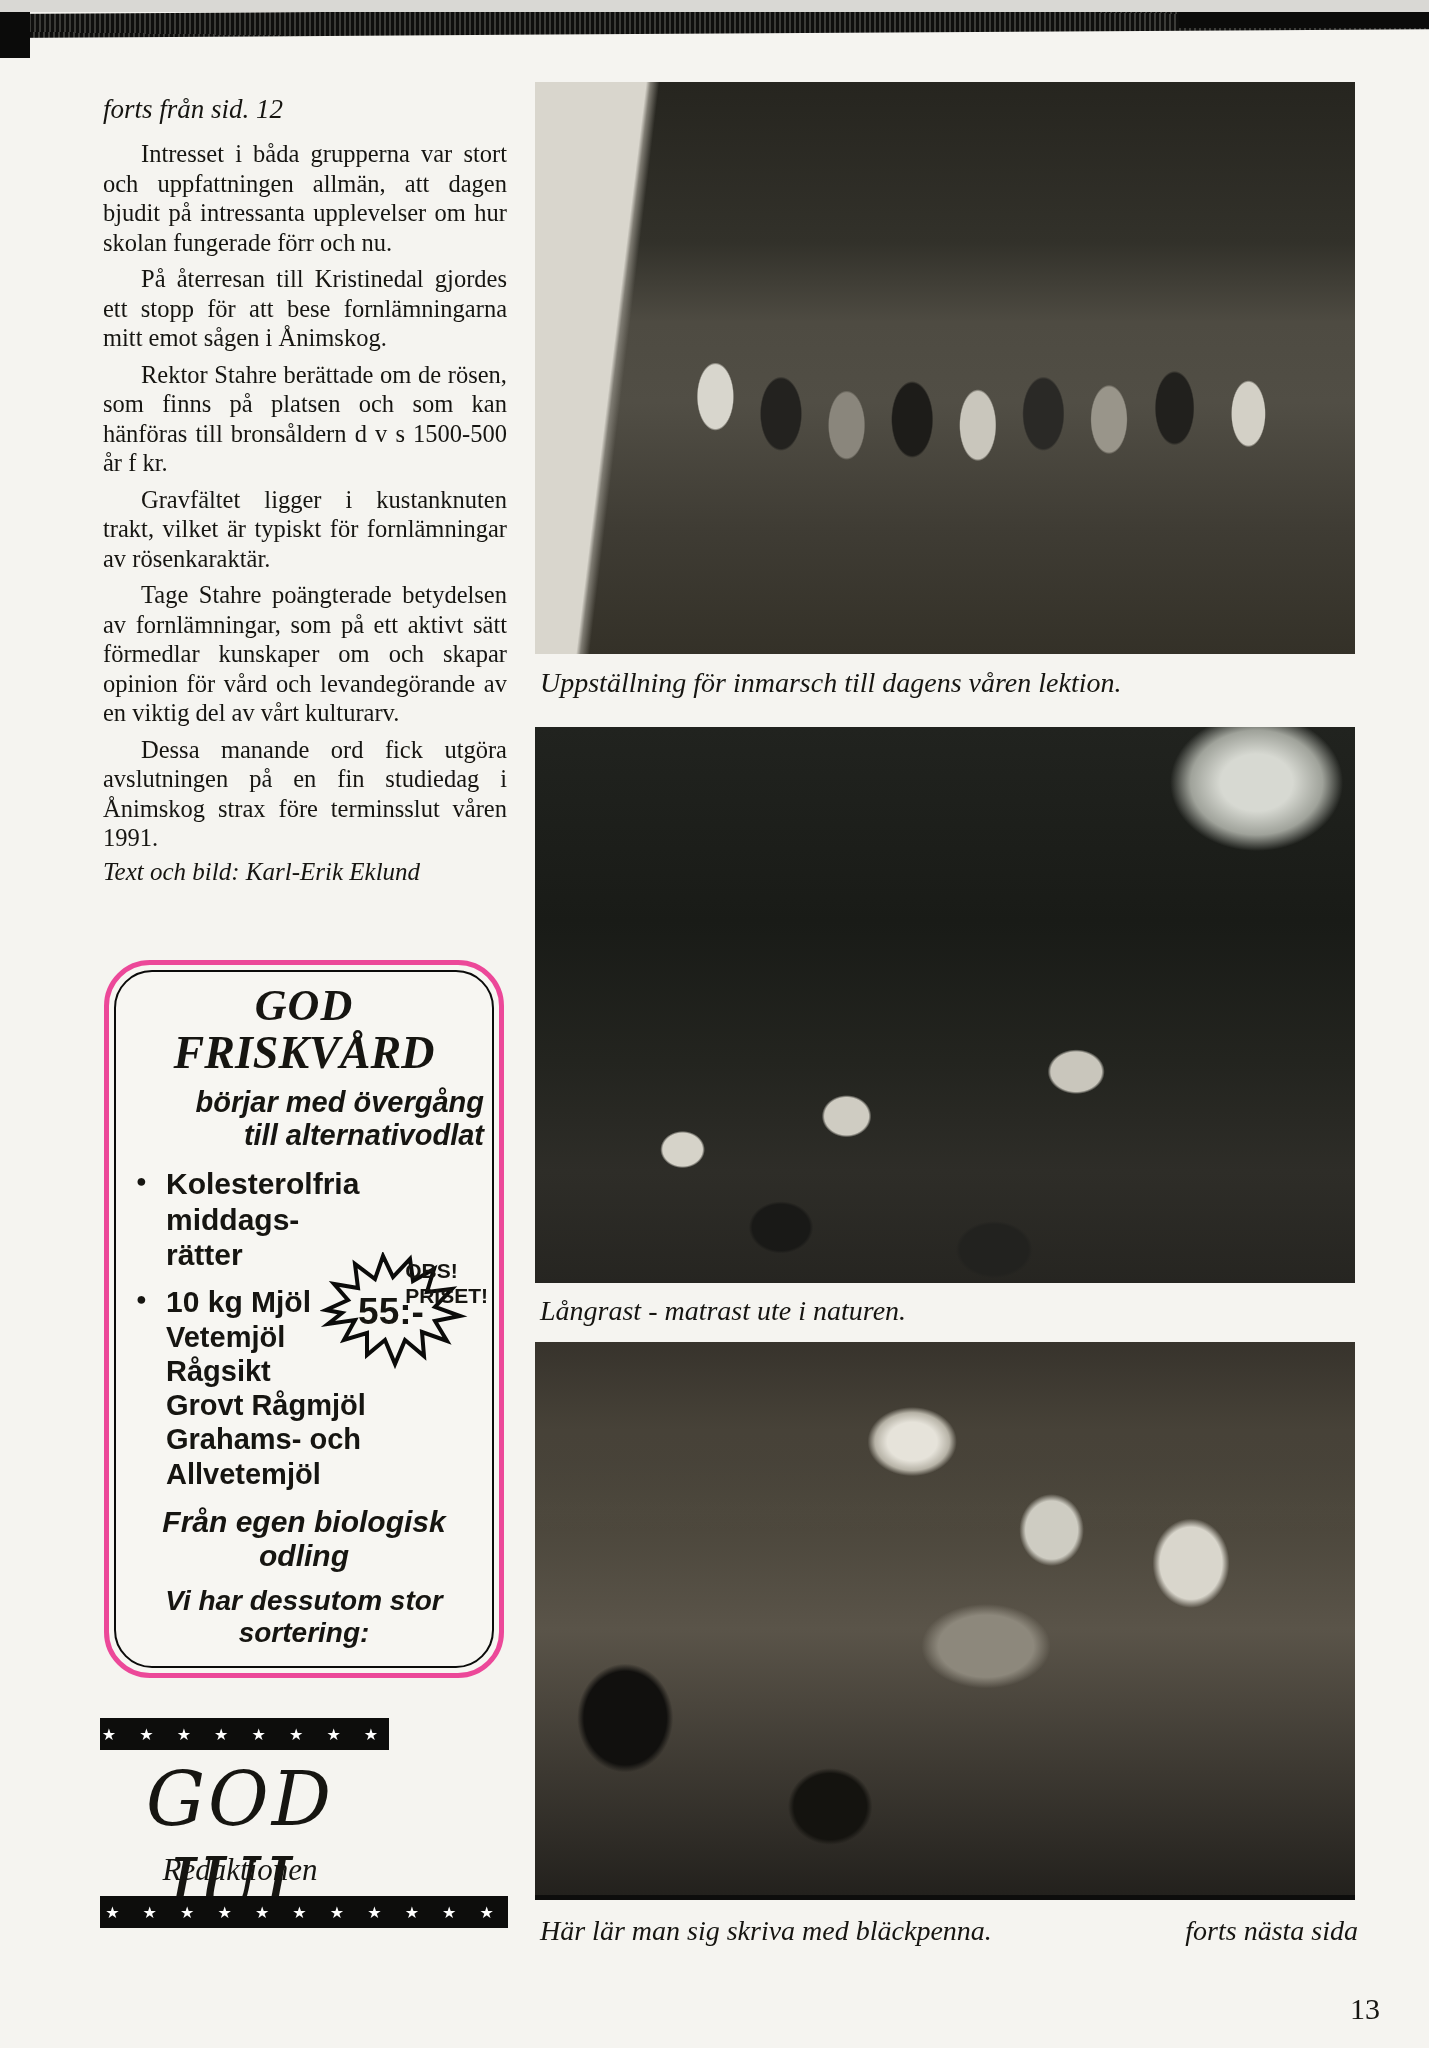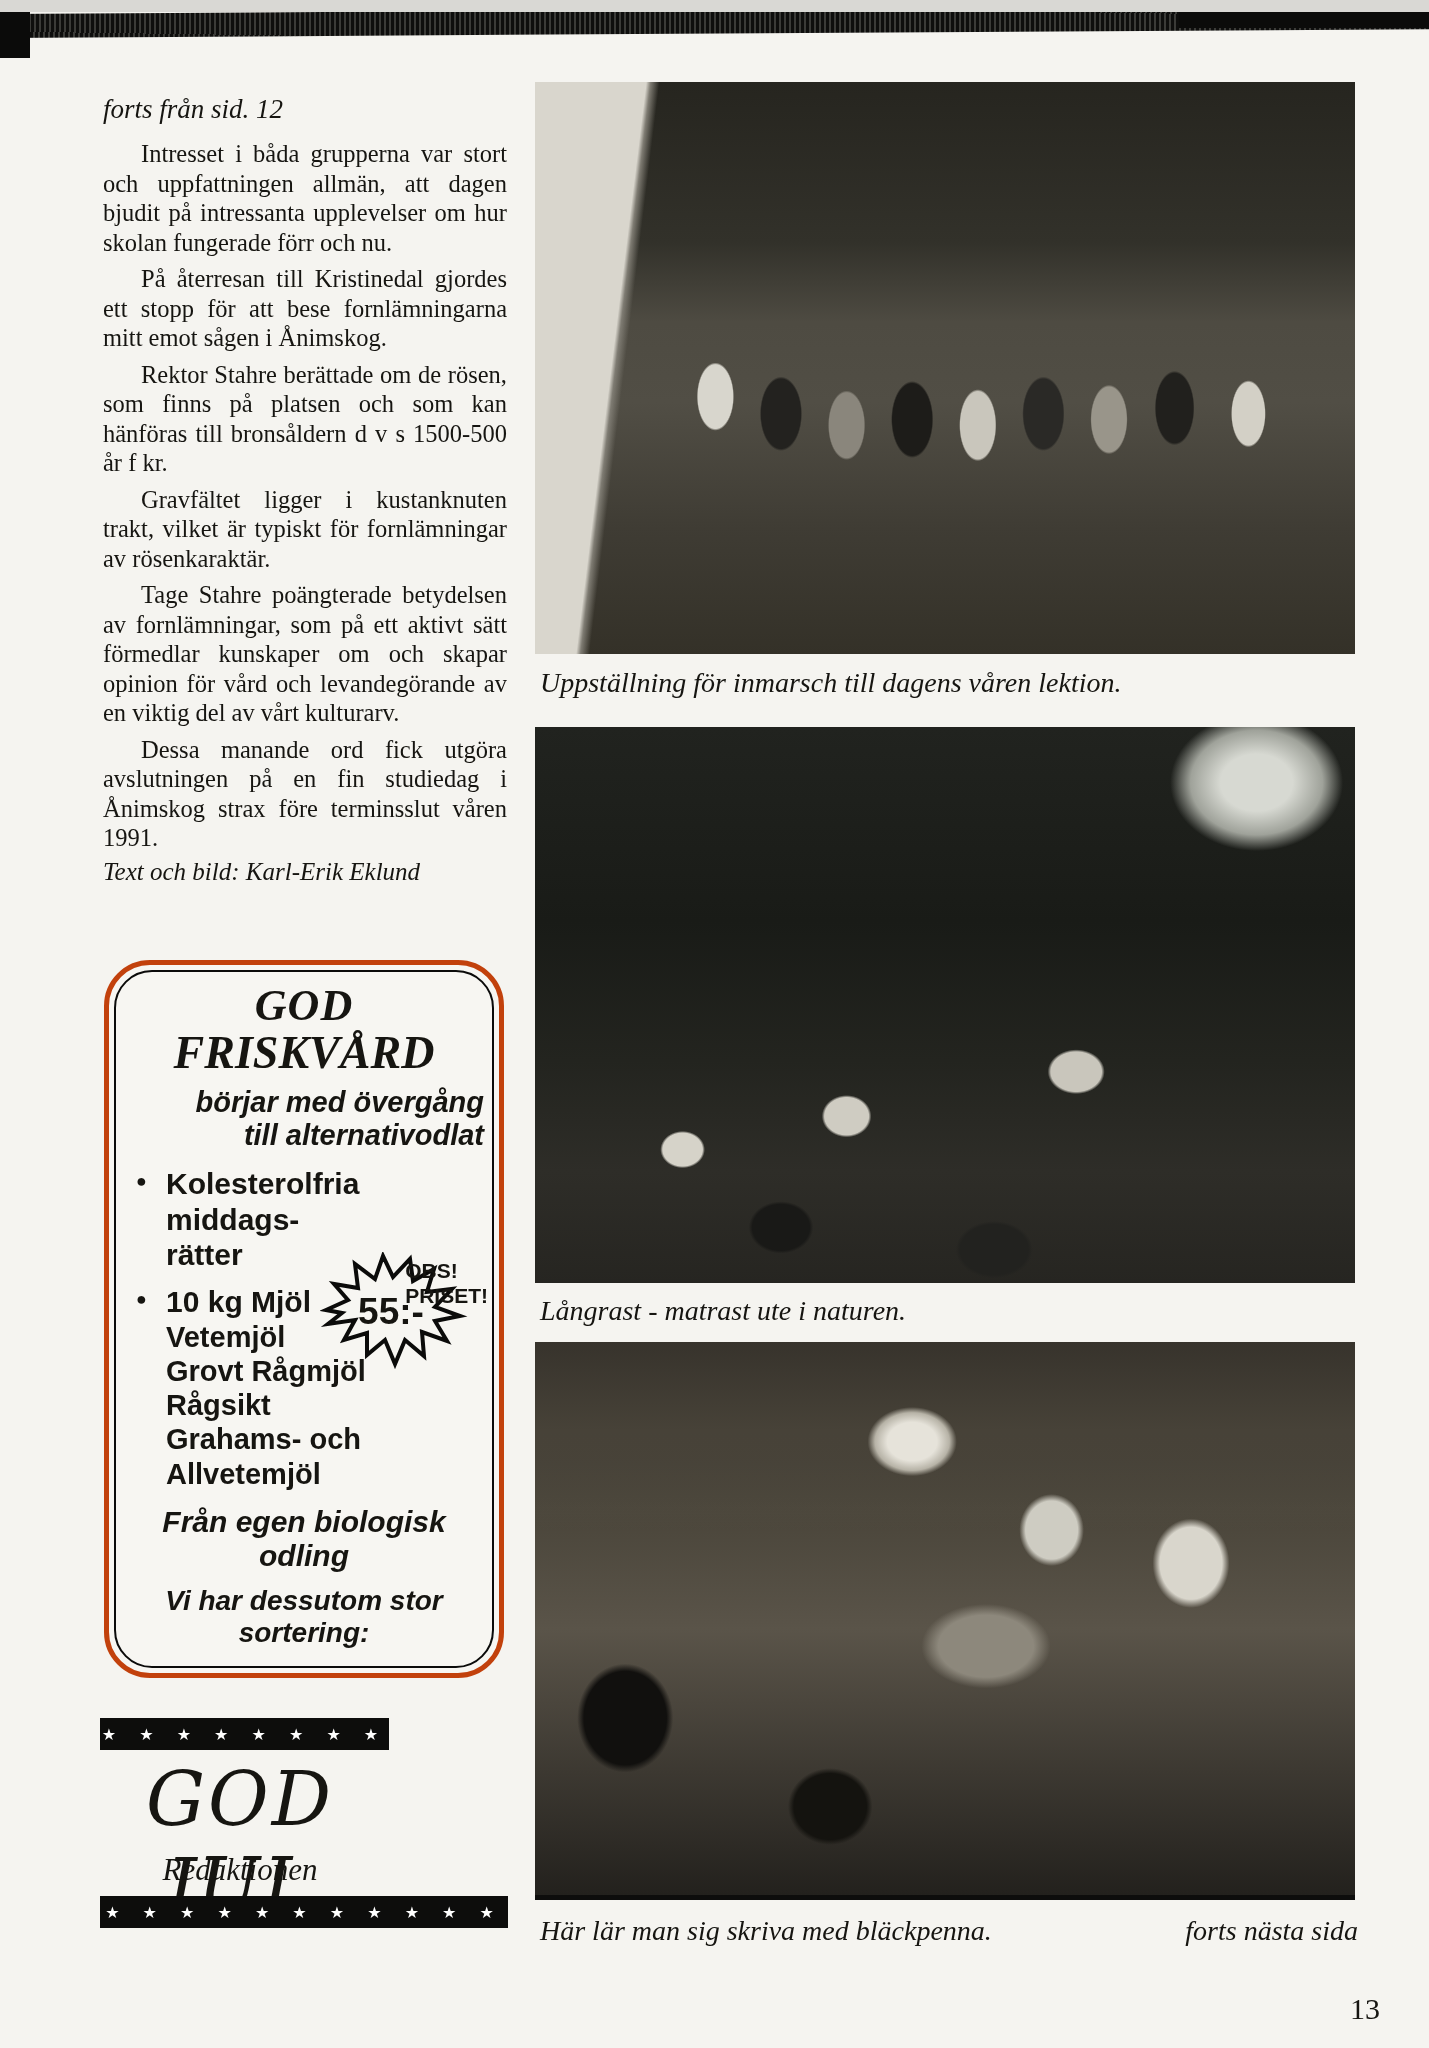--- a/index.html
+++ b/index.html
@@ -71,21 +71,21 @@
   }
 
   .caption { position:absolute; left:540px; width:818px; font-style:italic; font-size:28px; }
   .cap1 { top:655px; }
   .cap2 { top:1283px; }
   .cap3 { top:1903px; display:flex; justify-content:space-between; }
 
   
   .ad {
     position:absolute; left:104px; top:948px; width:400px; height:718px;
-    border:5px solid #c2410c; border-radius:46px; background:#f7f6f2; box-sizing:border-box;
+    border:5px solid #ec4899; border-radius:46px; background:#f7f6f2; box-sizing:border-box;
   }
   .ad-inner {
     position:absolute; inset:5px; border:2px solid #0b0b0a; border-radius:38px;
     text-align:center; font-family:"Liberation Sans", sans-serif;
     padding:12px 8px 0 8px; box-sizing:border-box; overflow:hidden;
   }
   .ad-god   { font:bold italic 44px/1.02 "Liberation Serif", serif; letter-spacing:1px; }
   .ad-frisk { font:bold italic 46px/1.05 "Liberation Serif", serif; }
   .ad-sub   { font:bold italic 29px/1.12 "Liberation Sans", sans-serif; margin-top:9px;text-align:right; }
   .ad-list  { text-align:left; margin:15px 0 0 6px; font:bold 30px/1.18 "Liberation Sans", sans-serif; }
@@ -174,22 +174,22 @@
             <svg viewBox="0 0 148 118">
               <polygon points="6,58 28,48 14,32 38,36 35,12 55,27 63,4 73,25 90,7 93,29 114,17 107,40 132,37 115,55 140,64 115,69 127,89 102,80 104,104 85,88 75,112 65,88 47,103 47,81 24,88 35,68 8,72 22,61" fill="#f7f6f2" stroke="#0b0b0a" stroke-width="4" stroke-linejoin="miter"></polygon>
             </svg>
             <div class="burst-price">55:-</div>
           </div>
           <div class="obs">
             <div>OBS!</div>
             <div>PRISET!</div>
           </div>
           <div class="cont-line flour">Vetemjöl</div>
+          <div class="cont-line flour">Rågsikt</div>
           <div class="cont-line flour">Grovt Rågmjöl</div>
-          <div class="cont-line flour">Rågsikt</div>
           <div class="cont-line flour">Grahams- och Allvetemjöl</div>
         </div>
       </div>
       <div class="ad-origin">
         <div>Från egen biologisk odling</div>
       </div>
       <div class="ad-sortering">Vi har dessutom stor sortering:</div>
 
     </div>
   </div>

